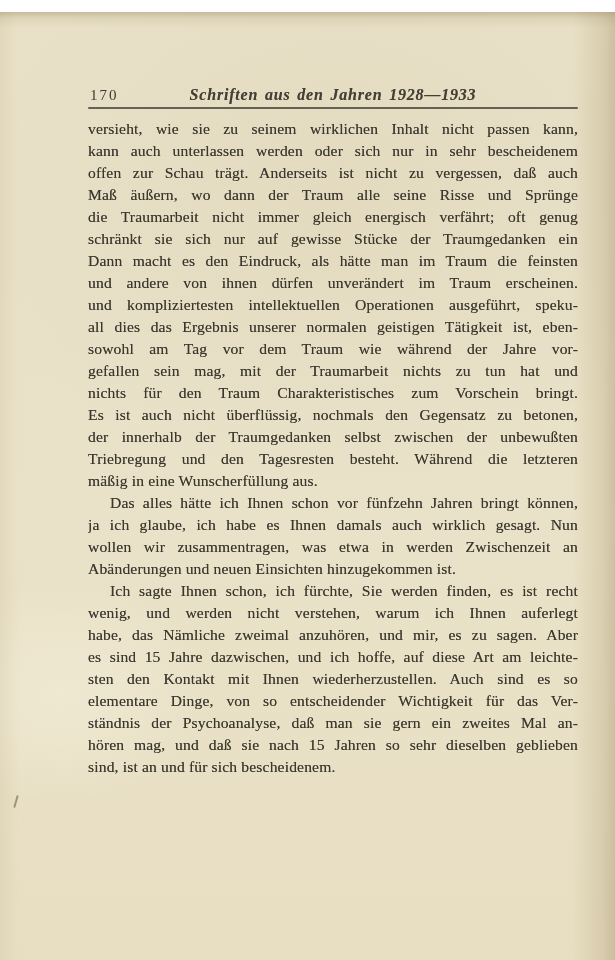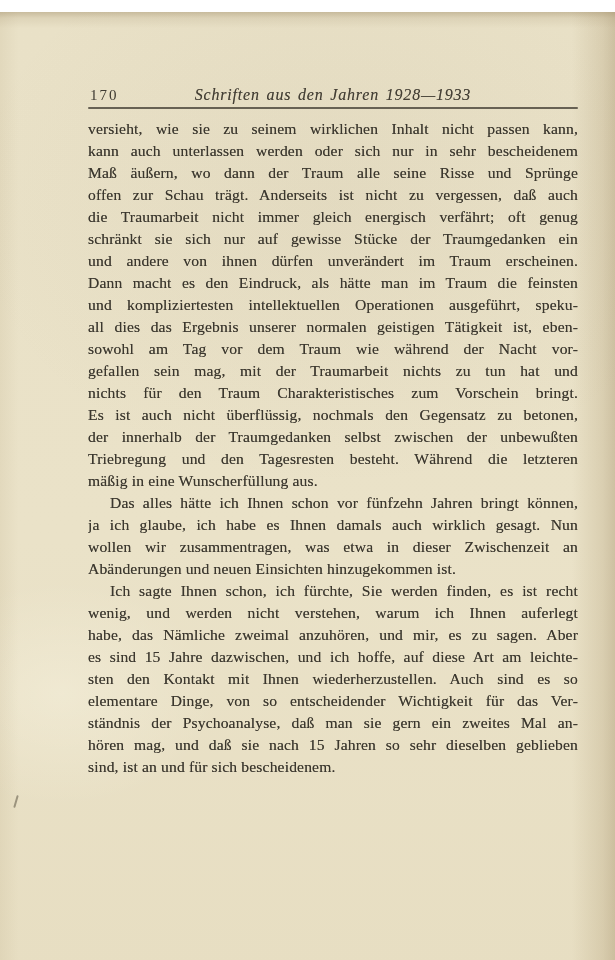--- a/index.html
+++ b/index.html
@@ -44,20 +44,21 @@
     left: 0;
     right: 0;
     top: 0;
     text-align: center;
     font-style: italic;
     font-size: 16px;
     letter-spacing: 0.8px;
     word-spacing: 2px;
     color: #443f35;
     text-shadow: 0 0 0.5px rgba(68,63,53,0.55);
+    font-weight: bold;
   }
   .header-rule {
     position: absolute;
     top: 95px;
     left: 88px;
     width: 490px;
     height: 2px;
     background: #4b453a;
     opacity: 0.82;
     border-radius: 1px;
@@ -99,38 +100,38 @@
 
 <div class="page">
   <div class="running-header">
     <span class="page-number">170</span>
     <span class="running-title">Schriften aus den Jahren 1928—1933</span>
   </div>
   <div class="header-rule"></div>
   <div class="text-block">
       <div class="line">versieht, wie sie zu seinem wirklichen Inhalt nicht passen kann,</div>
       <div class="line">kann auch unterlassen werden oder sich nur in sehr bescheidenem</div>
+      <div class="line">offen zur Schau trägt. Anderseits ist nicht zu vergessen, daß auch</div>
       <div class="line">Maß äußern, wo dann der Traum alle seine Risse und Sprünge</div>
-      <div class="line">offen zur Schau trägt. Anderseits ist nicht zu vergessen, daß auch</div>
       <div class="line">die Traumarbeit nicht immer gleich energisch verfährt; oft genug</div>
       <div class="line">schränkt sie sich nur auf gewisse Stücke der Traumgedanken ein</div>
+      <div class="line">Dann macht es den Eindruck, als hätte man im Traum die feinsten</div>
       <div class="line">und andere von ihnen dürfen unverändert im Traum erscheinen.</div>
-      <div class="line">Dann macht es den Eindruck, als hätte man im Traum die feinsten</div>
       <div class="line">und kompliziertesten intellektuellen Operationen ausgeführt, speku-</div>
       <div class="line">all dies das Ergebnis unserer normalen geistigen Tätigkeit ist, eben-</div>
-      <div class="line">sowohl am Tag vor dem Traum wie während der Nacht vor-</div>
+      <div class="line">sowohl am Tag vor dem Traum wie während der Jahre vor-</div>
       <div class="line">gefallen sein mag, mit der Traumarbeit nichts zu tun hat und</div>
       <div class="line">nichts für den Traum Charakteristisches zum Vorschein bringt.</div>
       <div class="line">Es ist auch nicht überflüssig, nochmals den Gegensatz zu betonen,</div>
       <div class="line">der innerhalb der Traumgedanken selbst zwischen der unbewußten</div>
       <div class="line">Triebregung und den Tagesresten besteht. Während die letzteren</div>
       <div class="line end">mäßig in eine Wunscherfüllung aus.</div>
       <div class="line indent">Das alles hätte ich Ihnen schon vor fünfzehn Jahren bringt können,</div>
       <div class="line">ja ich glaube, ich habe es Ihnen damals auch wirklich gesagt. Nun</div>
-      <div class="line">wollen wir zusammentragen, was etwa in dieser Zwischenzeit an</div>
+      <div class="line">wollen wir zusammentragen, was etwa in werden Zwischenzeit an</div>
       <div class="line end">Abänderungen und neuen Einsichten hinzugekommen ist.</div>
       <div class="line indent">Ich sagte Ihnen schon, ich fürchte, Sie werden finden, es ist recht</div>
       <div class="line">wenig, und werden nicht verstehen, warum ich Ihnen auferlegt</div>
       <div class="line">habe, das Nämliche zweimal anzuhören, und mir, es zu sagen. Aber</div>
       <div class="line">es sind 15 Jahre dazwischen, und ich hoffe, auf diese Art am leichte-</div>
       <div class="line">sten den Kontakt mit Ihnen wiederherzustellen. Auch sind es so</div>
       <div class="line">elementare Dinge, von so entscheidender Wichtigkeit für das Ver-</div>
       <div class="line">ständnis der Psychoanalyse, daß man sie gern ein zweites Mal an-</div>
       <div class="line">hören mag, und daß sie nach 15 Jahren so sehr dieselben geblieben</div>
       <div class="line end">sind, ist an und für sich bescheidenem.</div>

